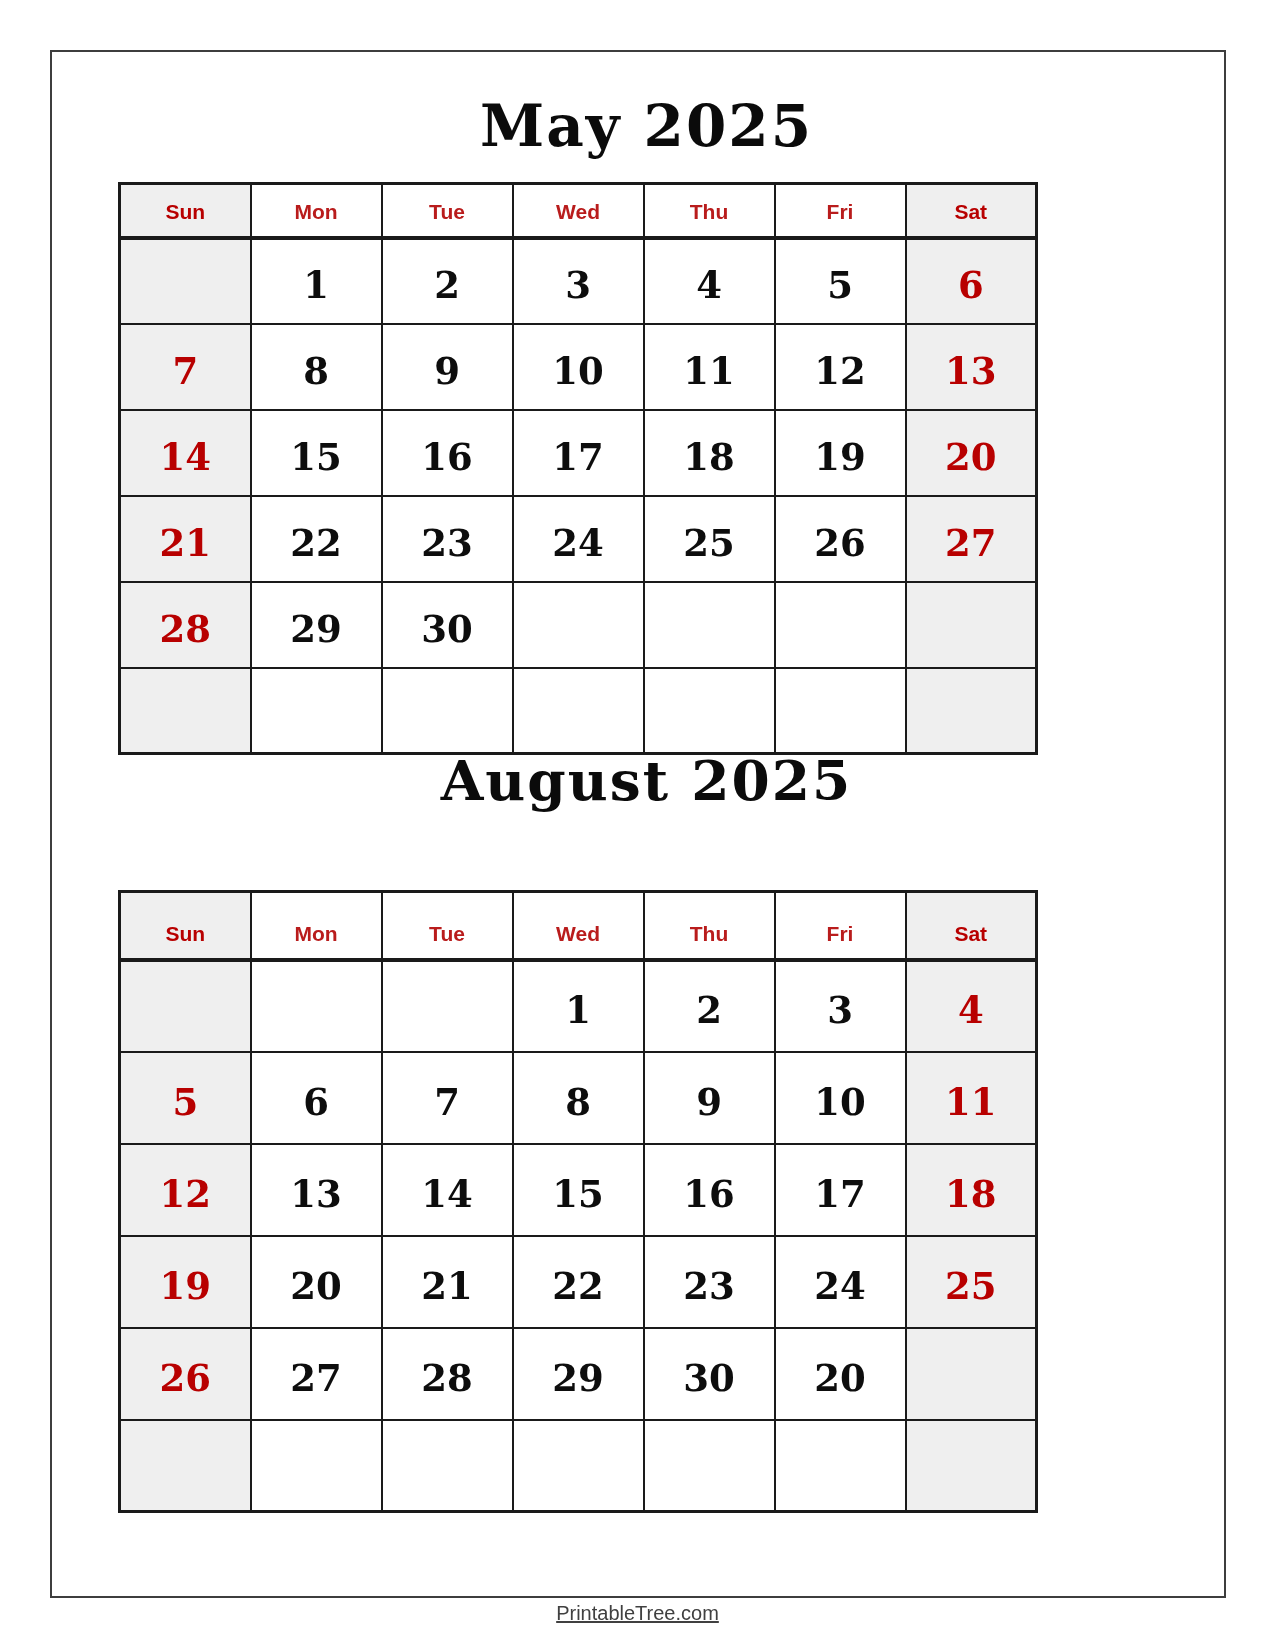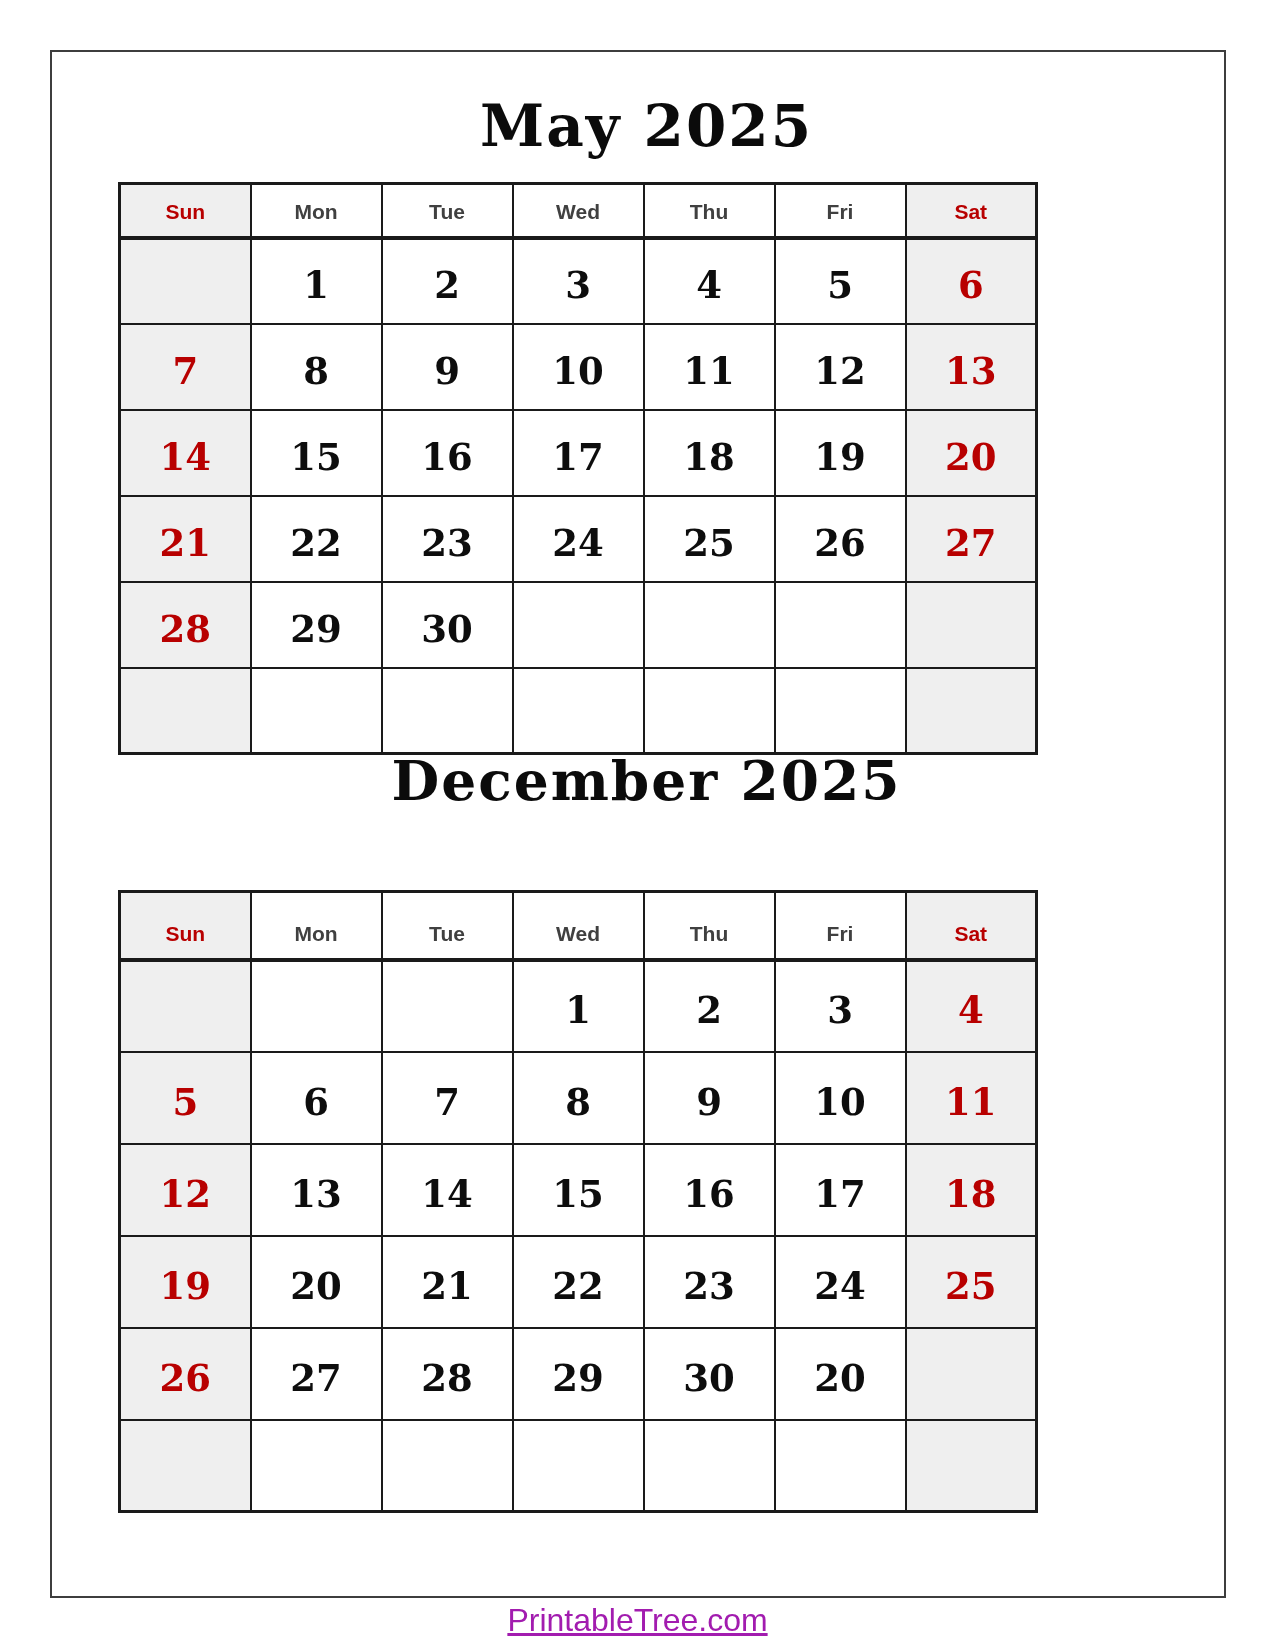--- a/index.html
+++ b/index.html
@@ -43,21 +43,21 @@
   table.calendar, table.calendar th, table.calendar td {
     border: 2px solid #1a1a1a;
   }
   table.calendar { border-width: 3px; }
   table.calendar thead th { border-bottom-width: 4px; }
 
   table.calendar th {
     font-family: "Liberation Sans", sans-serif;
     font-weight: bold;
     font-size: 21px;
-    color: #404040;
+    color: #b91c1c;
     vertical-align: bottom;
     padding-bottom: 12px;
     text-align: center;
     background: #ffffff;
   }
   table.calendar.sept thead tr { height: 54px; }
   table.calendar.oct  thead tr { height: 68px; }
 
   table.calendar td {
     font-family: "DejaVu Serif", serif;
@@ -79,22 +79,22 @@
   table.calendar td.weekend { color: #b80000; }
 
   .footer {
     position: absolute;
     left: 0; top: 1602px;
     width: 1275px;
     text-align: center;
   }
   .footer a {
     font-family: "Liberation Sans", sans-serif;
-    font-size: 32px;
-    color: #a21caf;
+    font-size: 20px;
+    color: #404040;
     text-decoration: underline;
     cursor: pointer;
   }
 </style>
 </head>
 <body>
 
 <div class="page-frame"></div>
 
 <h1 class="month-title sept">May 2025</h1>
@@ -162,21 +162,21 @@
         <td></td>
         <td></td>
         <td></td>
         <td></td>
         <td></td>
         <td class="weekend"></td>
       </tr>
     </tbody>
 </table>
 
-<h1 class="month-title oct">December 2025</h1>
+<h1 class="month-title oct">August 2025</h1>
 
 <table class="calendar oct">
   <thead>
       <tr>
         <th class="weekend">Sun</th>
         <th>Mon</th>
         <th>Tue</th>
         <th>Wed</th>
         <th>Thu</th>
         <th>Fri</th>

